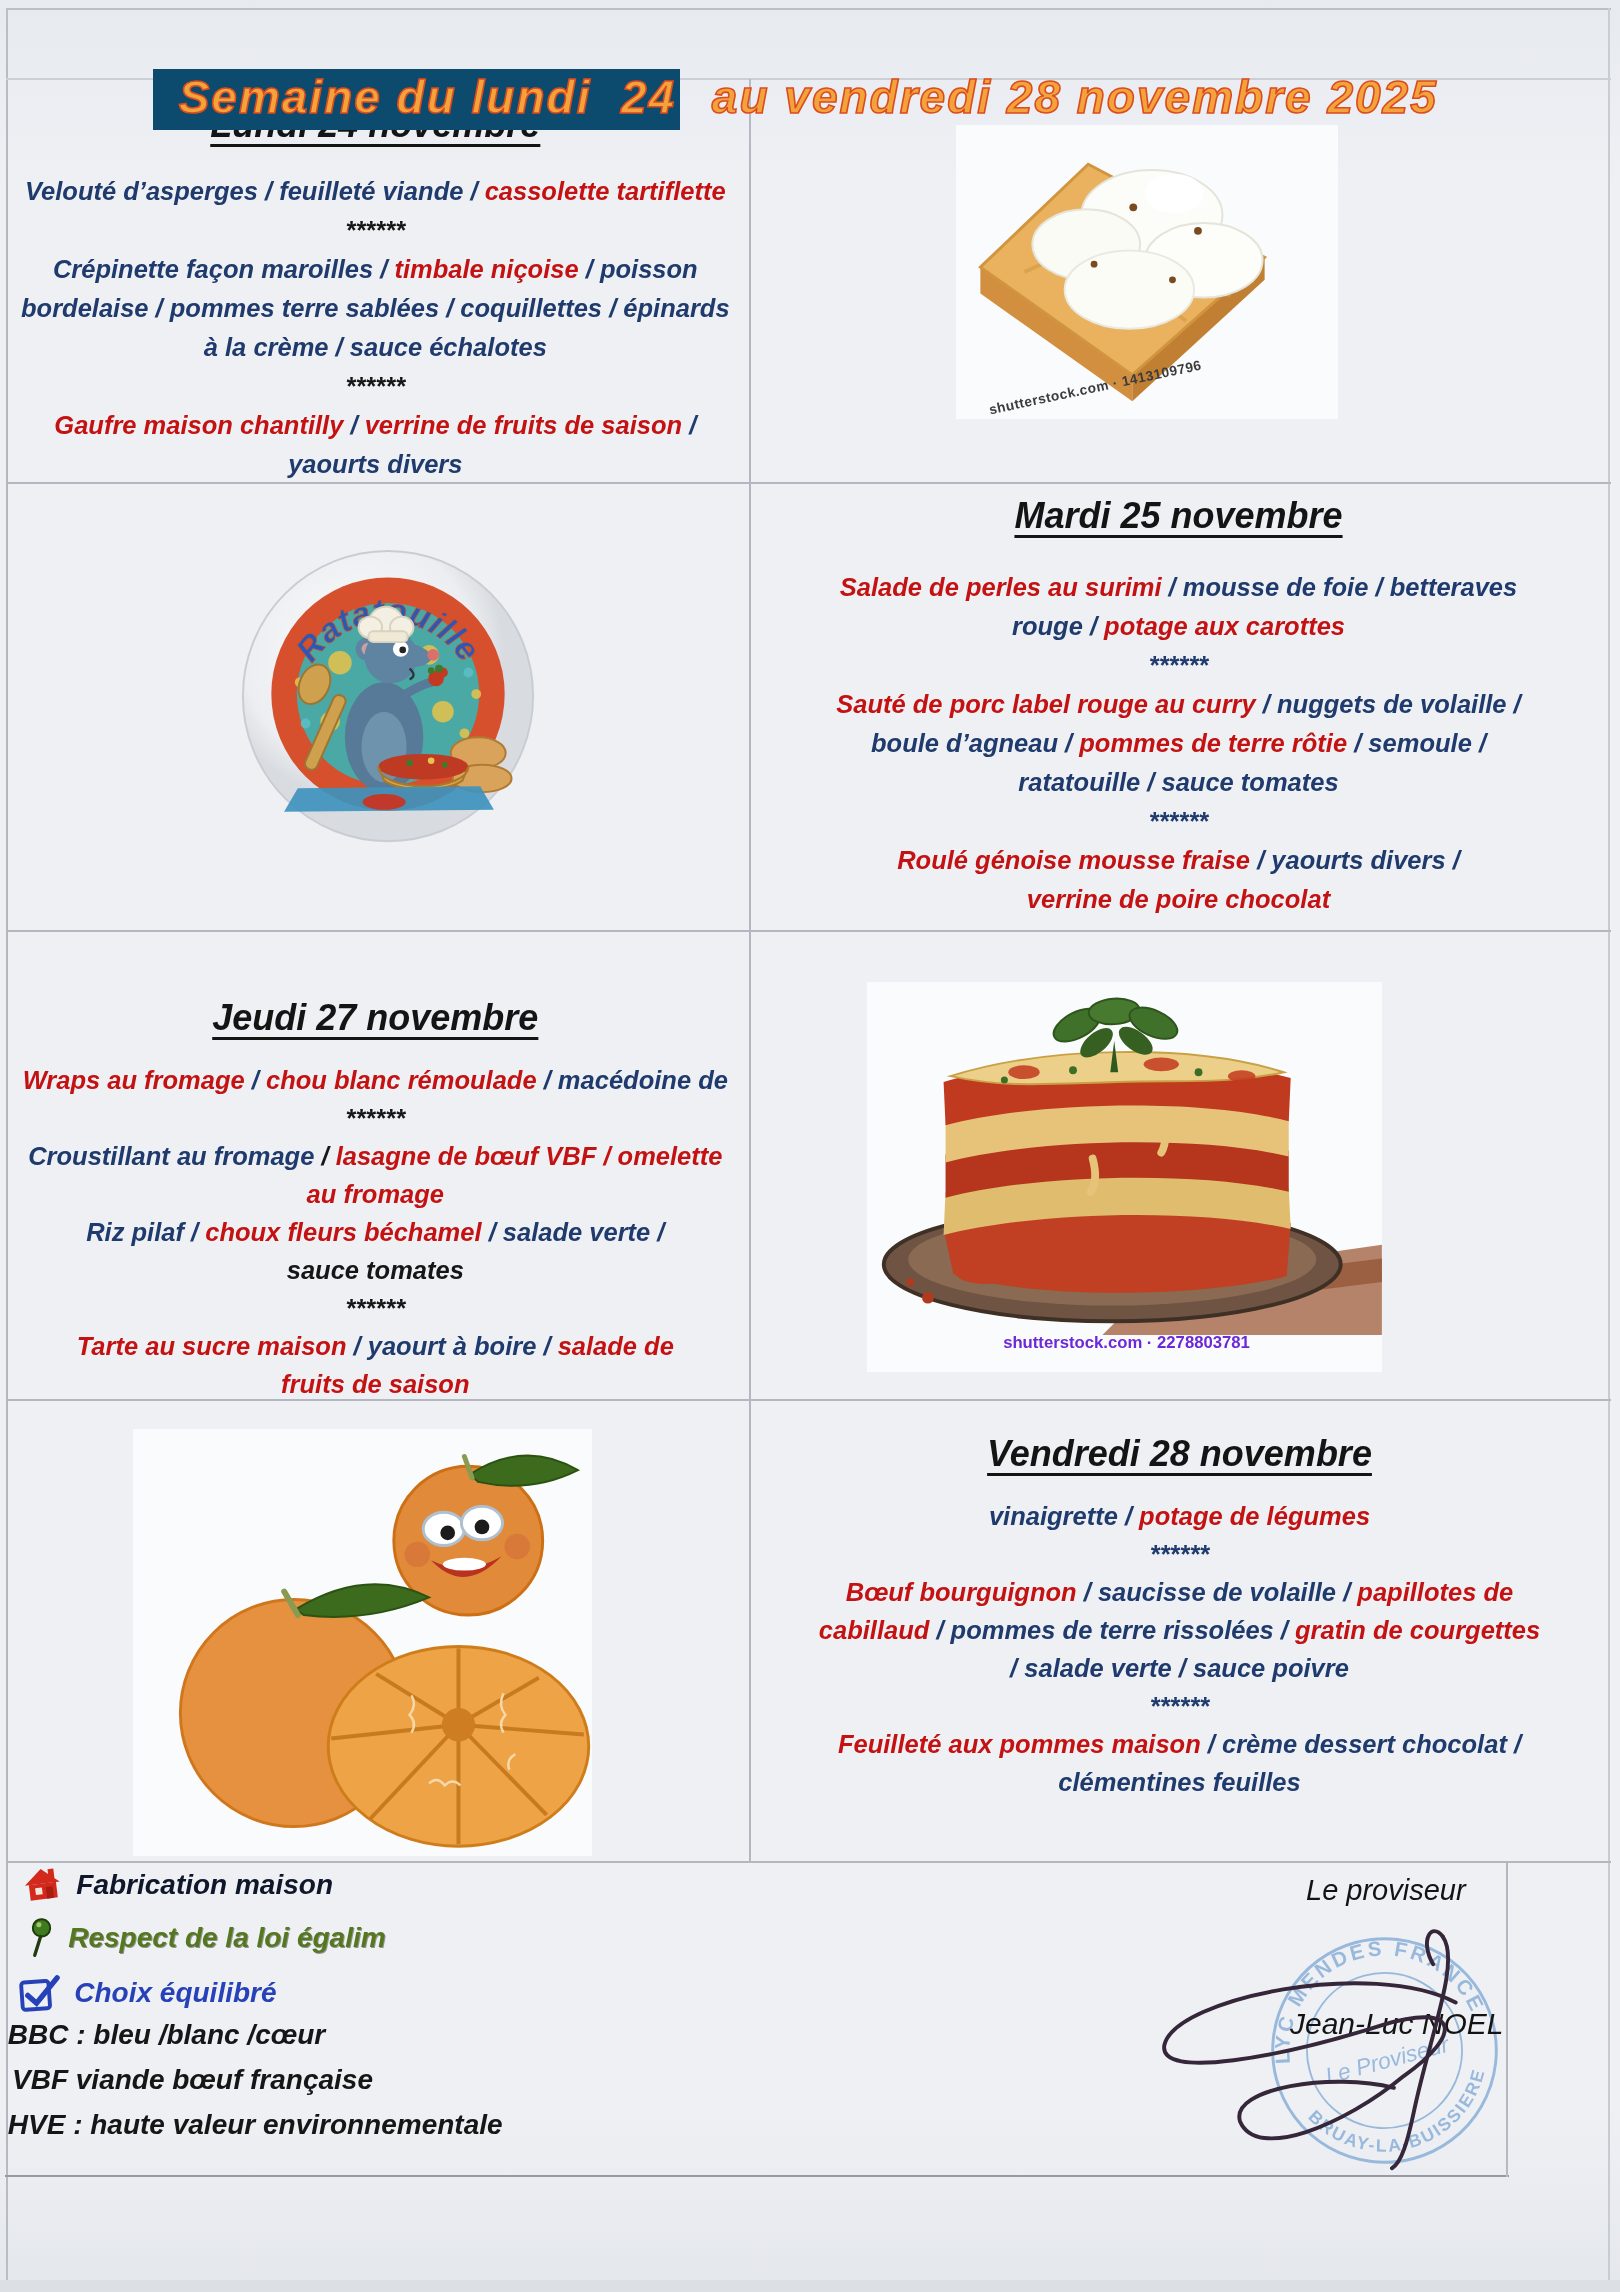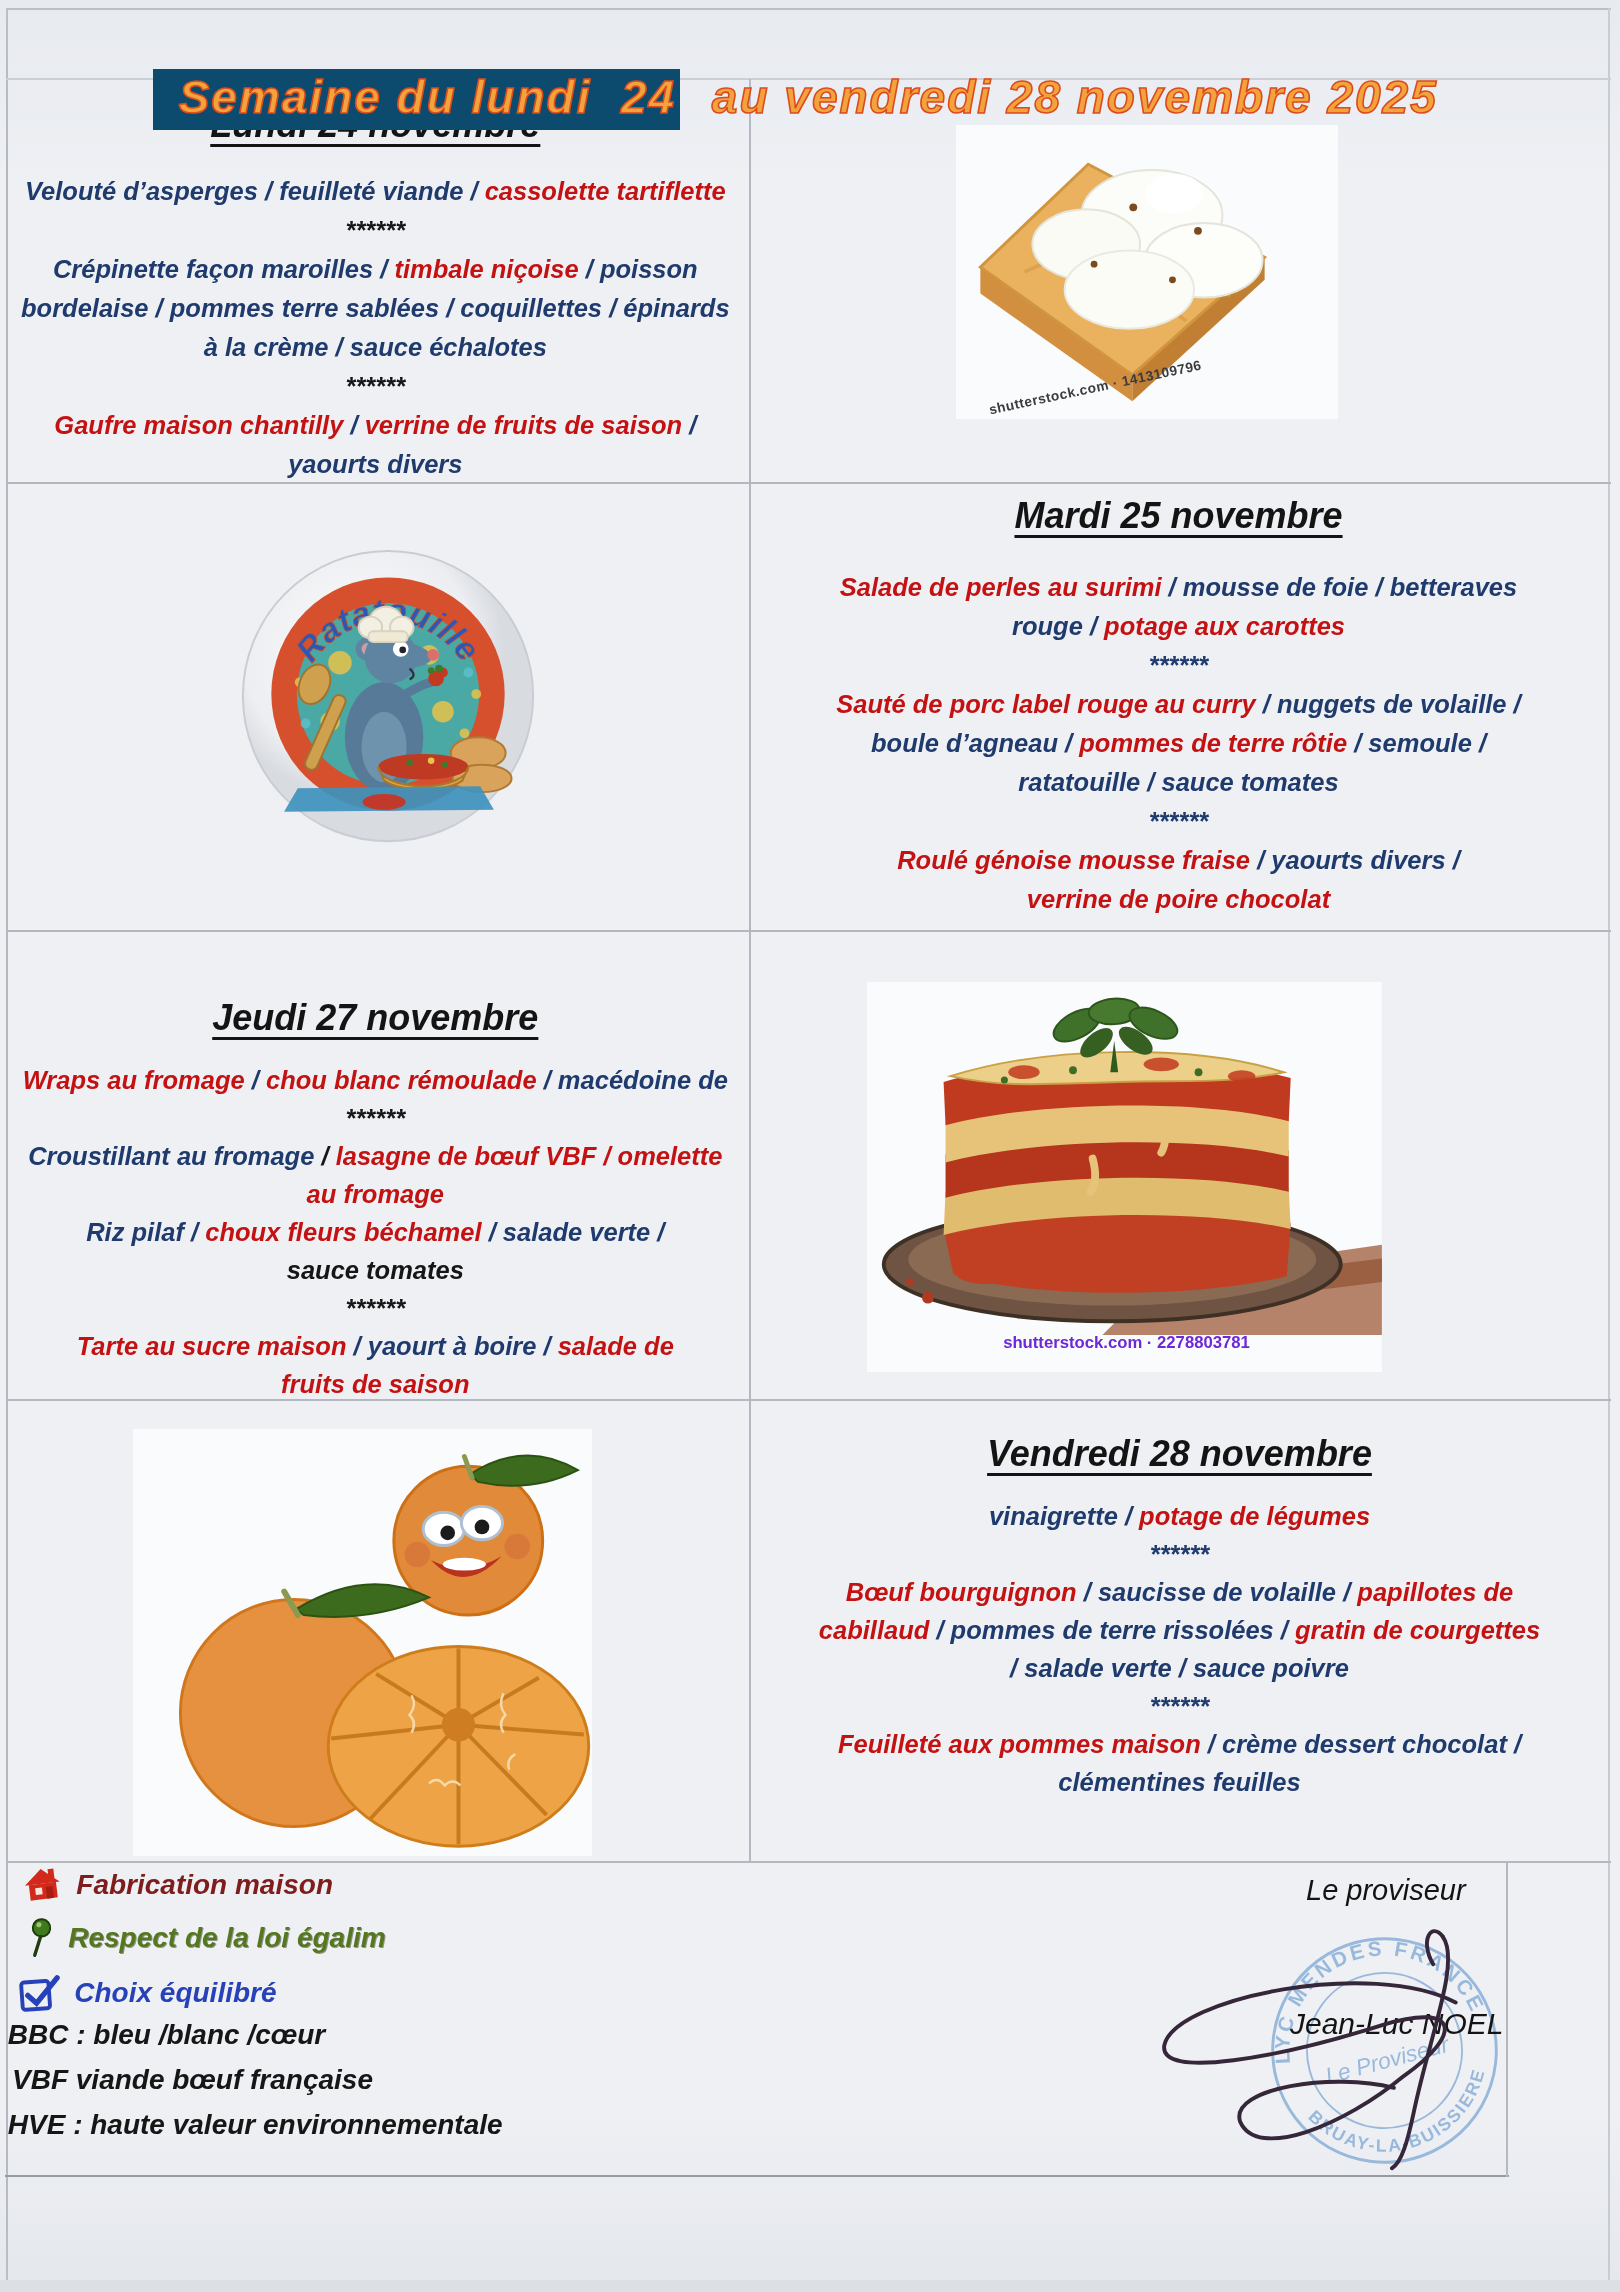--- a/index.html
+++ b/index.html
@@ -32,21 +32,21 @@
   .c-n{color:#1f3a6d;} .c-r{color:#c41212;} .c-k{color:#161616;}
   
   .photo-bg{position:absolute;background:#fafbfc;z-index:1;}
   .illu{position:absolute;z-index:2;}
   .caption{position:absolute;z-index:3;color:#3c3c3c;font-weight:bold;}
   .caption-waffle{left:986px;top:372px;width:294px;font-size:13.7px;transform:rotate(-12deg);letter-spacing:0.5px;}
   .caption-lasagna{left:867px;top:1333px;width:519px;text-align:center;font-size:16.7px;color:#6d28d9;}
   
   .legend-item{position:absolute;display:flex;align-items:center;gap:13.7px;font-weight:bold;
                font-style:italic;font-size:28px;z-index:3;}
-  .legend-1{left:21.6px;top:1866px;color:#7f1d1d;}
+  .legend-1{left:21.6px;top:1866px;color:#0f172a;}
   .legend-2{left:25.5px;top:1917px;color:#55771f;text-shadow:1px 1px 0 rgba(25,35,12,.45);}
   .legend-3{left:17.6px;top:1972px;color:#2742b8;}
   .legend-4{left:7.8px;top:2019px;color:#161616;}
   .legend-5{left:12px;top:2064px;color:#161616;}
   .legend-6{left:7.8px;top:2109px;color:#161616;}
   
   .sig-role{position:absolute;left:1306px;top:1874px;font-size:29px;font-style:italic;color:#131313;z-index:5;}
   .sig-name{position:absolute;left:1290px;top:2007px;font-size:30px;font-style:italic;color:#131313;z-index:6;}
   .stamp{position:absolute;left:1257px;top:1923px;width:255px;height:255px;transform:rotate(-15deg);
          opacity:.85;z-index:4;}

